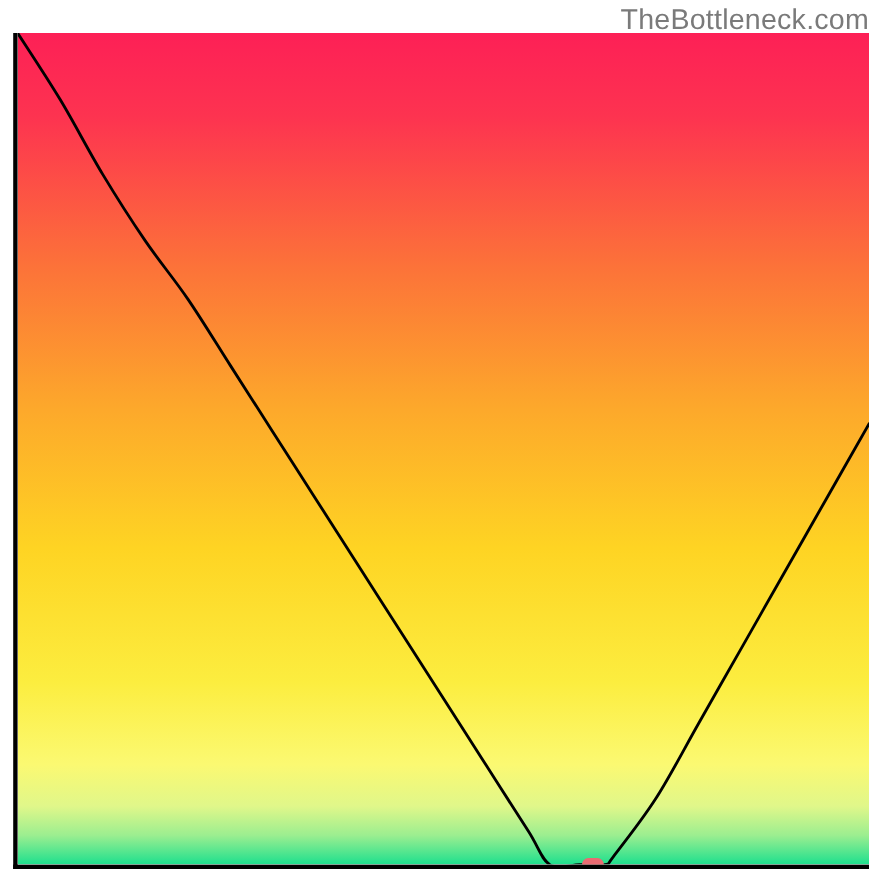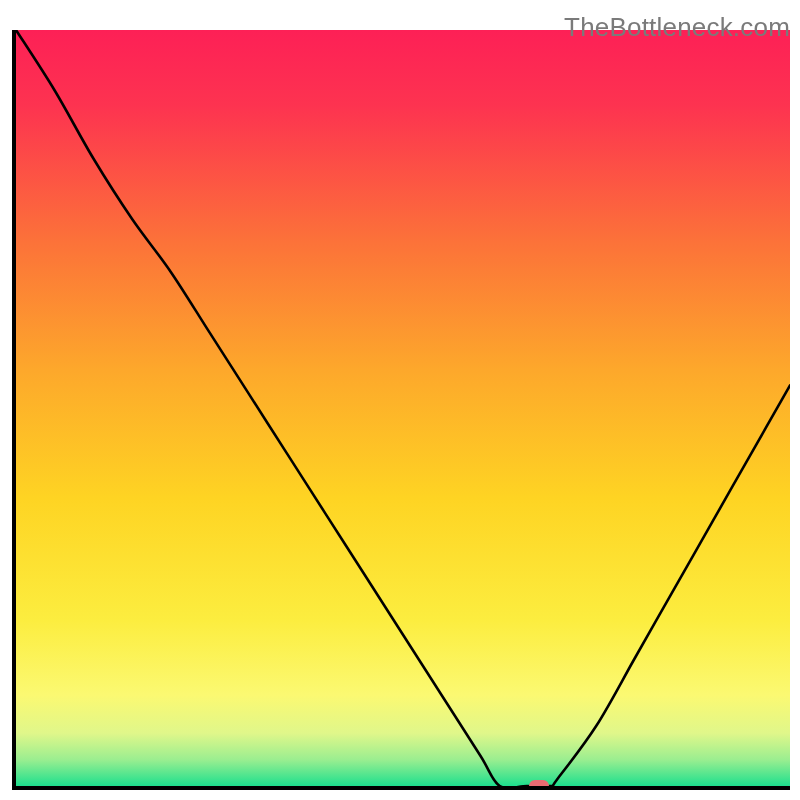--- a/index.html
+++ b/index.html
@@ -4,21 +4,21 @@
 <style>
   * { margin: 0; padding: 0; box-sizing: border-box; }
   html, body { width: 800px; height: 800px; overflow: hidden; background: #fff; }
   .container {
     position: relative;
     width: 800px;
     height: 800px;
   }
   .watermark {
     position: absolute;
-    top: 12px;
+    top: 2px;
     right: 10px;
     font-family: Arial, Helvetica, sans-serif;
     font-size: 26px;
     color: #7a7a7a;
     font-weight: 500;
     z-index: 10;
     letter-spacing: 0.2px;
     margin-left: 37px;
   }
   .chart-box {

